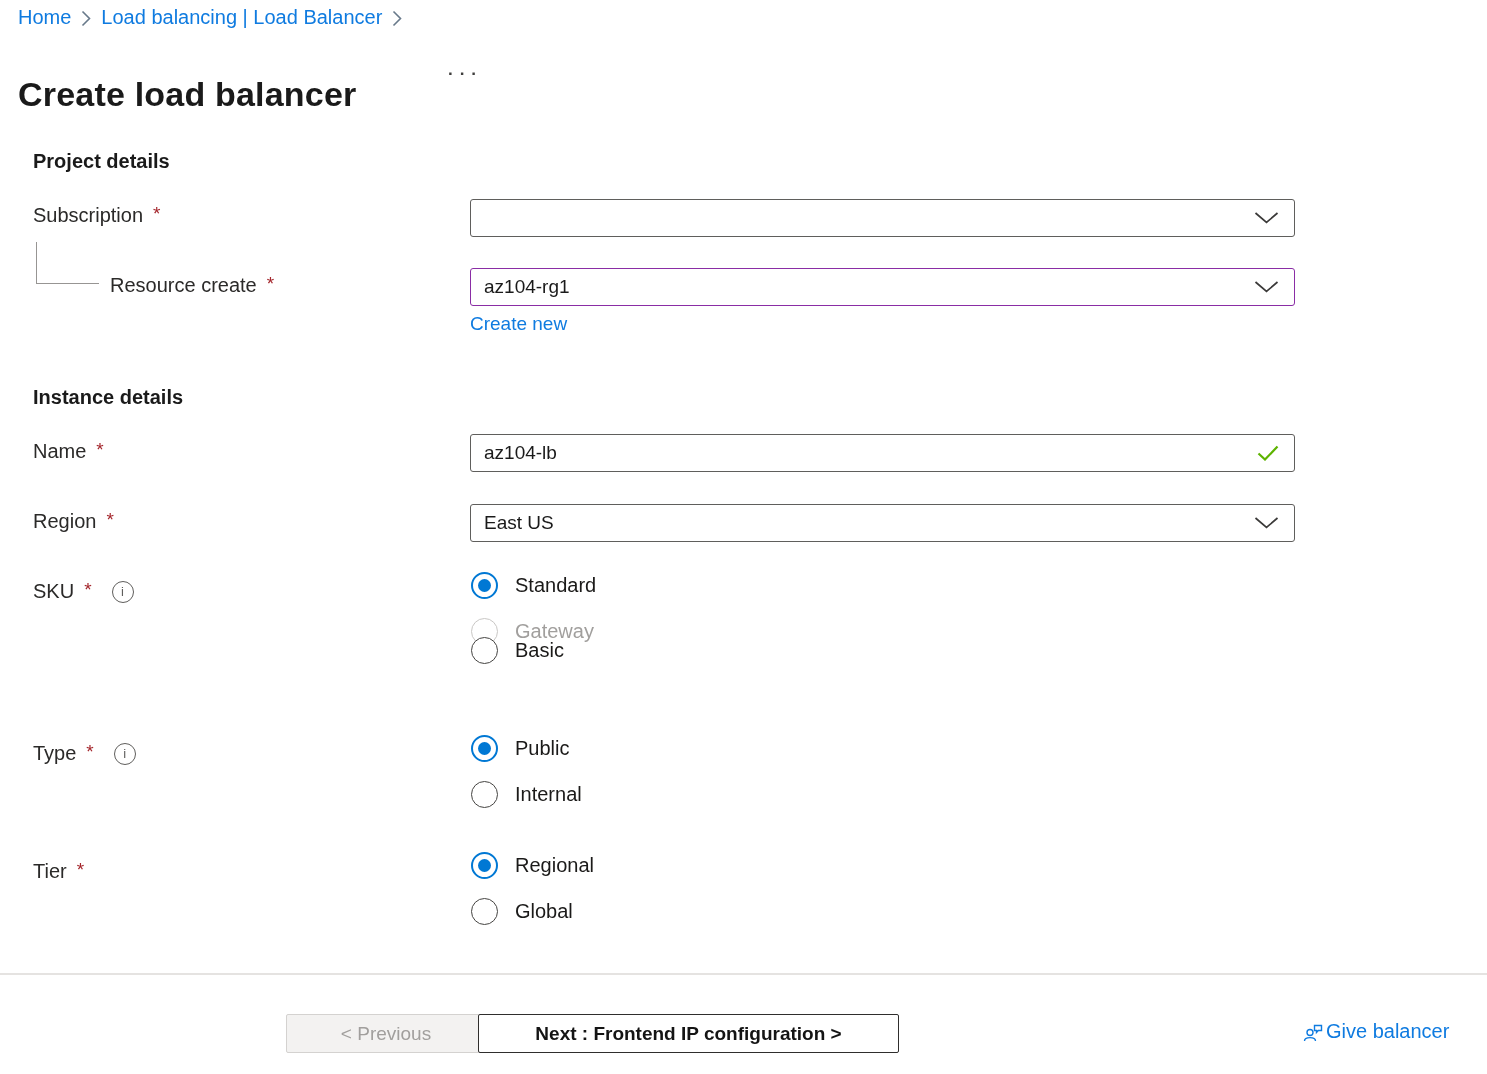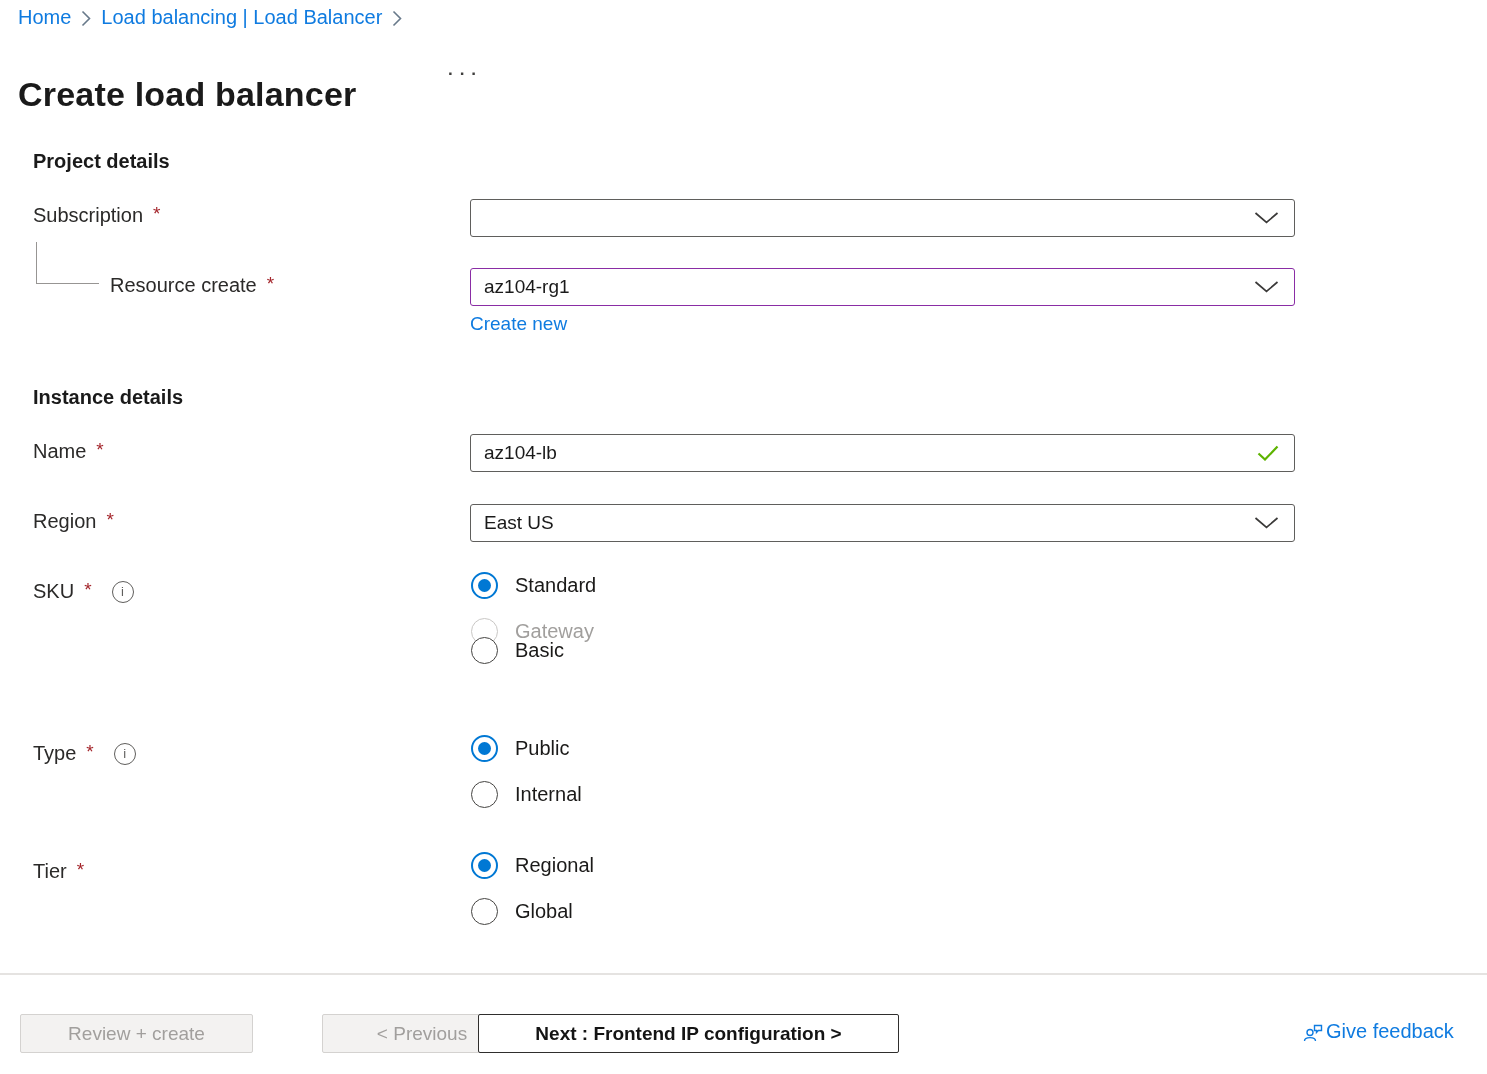--- a/index.html
+++ b/index.html
@@ -179,28 +179,27 @@
     <span class="radio sel"></span>
     <span class="radio-label">Regional</span>
   </div>
   <div class="radio-row" style="top:898px;">
     <span class="radio unsel"></span>
     <span class="radio-label">Global</span>
   </div>
 
   <div class="divider"></div>
 
-  <button class="btn disabled" style="left:20px;width:233px;">Review + create</button>
-  <button class="btn disabled" style="left:286px;width:200px;margin-left:36px;">&lt; Previous</button>
+  <button class="btn disabled" style="left:286px;width:200px;">&lt; Previous</button>
   <button class="btn outline" style="left:478px;width:421px;">Next : Frontend IP configuration &gt;</button>
 
   <a class="link footer-link" style="left:1303px;">
     <span style="display:flex;margin-top:2px;">
       <svg width="20" height="20" viewBox="0 0 20 20" fill="none" stroke="#0f7be0" stroke-width="1.4">
         <circle cx="7" cy="9.5" r="3"></circle>
         <path d="M1.5 18 c0,-4.5 11,-4.5 11,0"></path>
         <path d="M11.5 2.5 h7 v5 h-3.2 l-1.8,2 v-2 h-2 z"></path>
       </svg>
     </span>
-    <span>Give feedback</span>
+    <span>Give balancer</span>
   </a>
 
 </div>
 
 </body></html>

